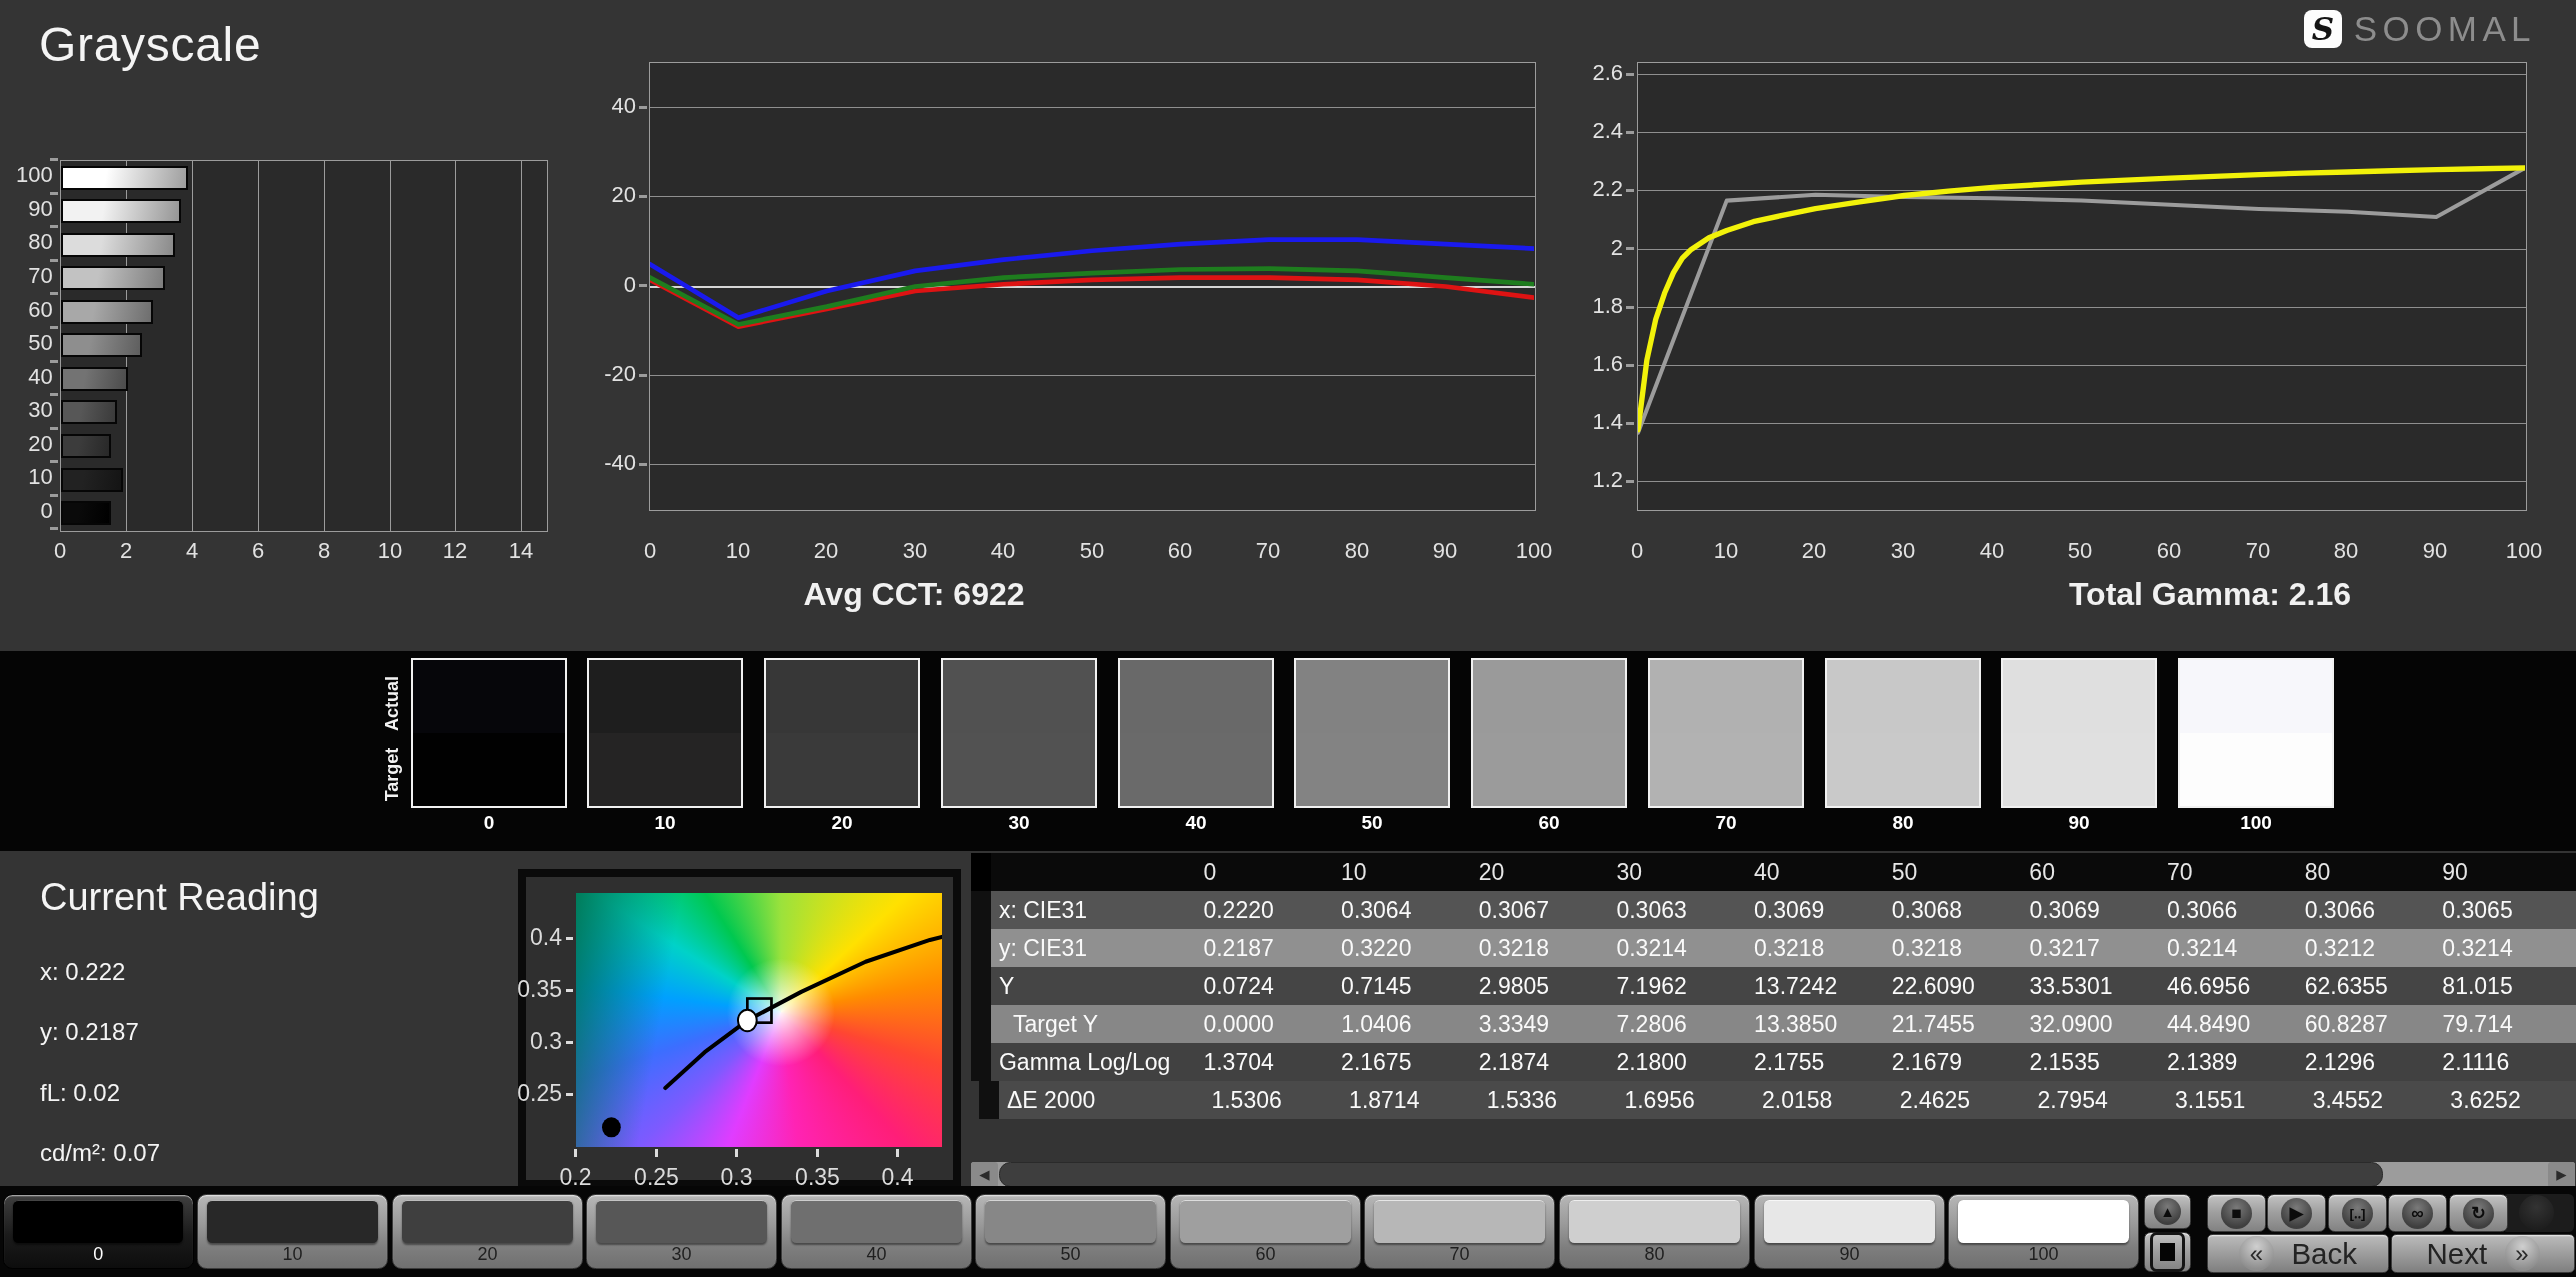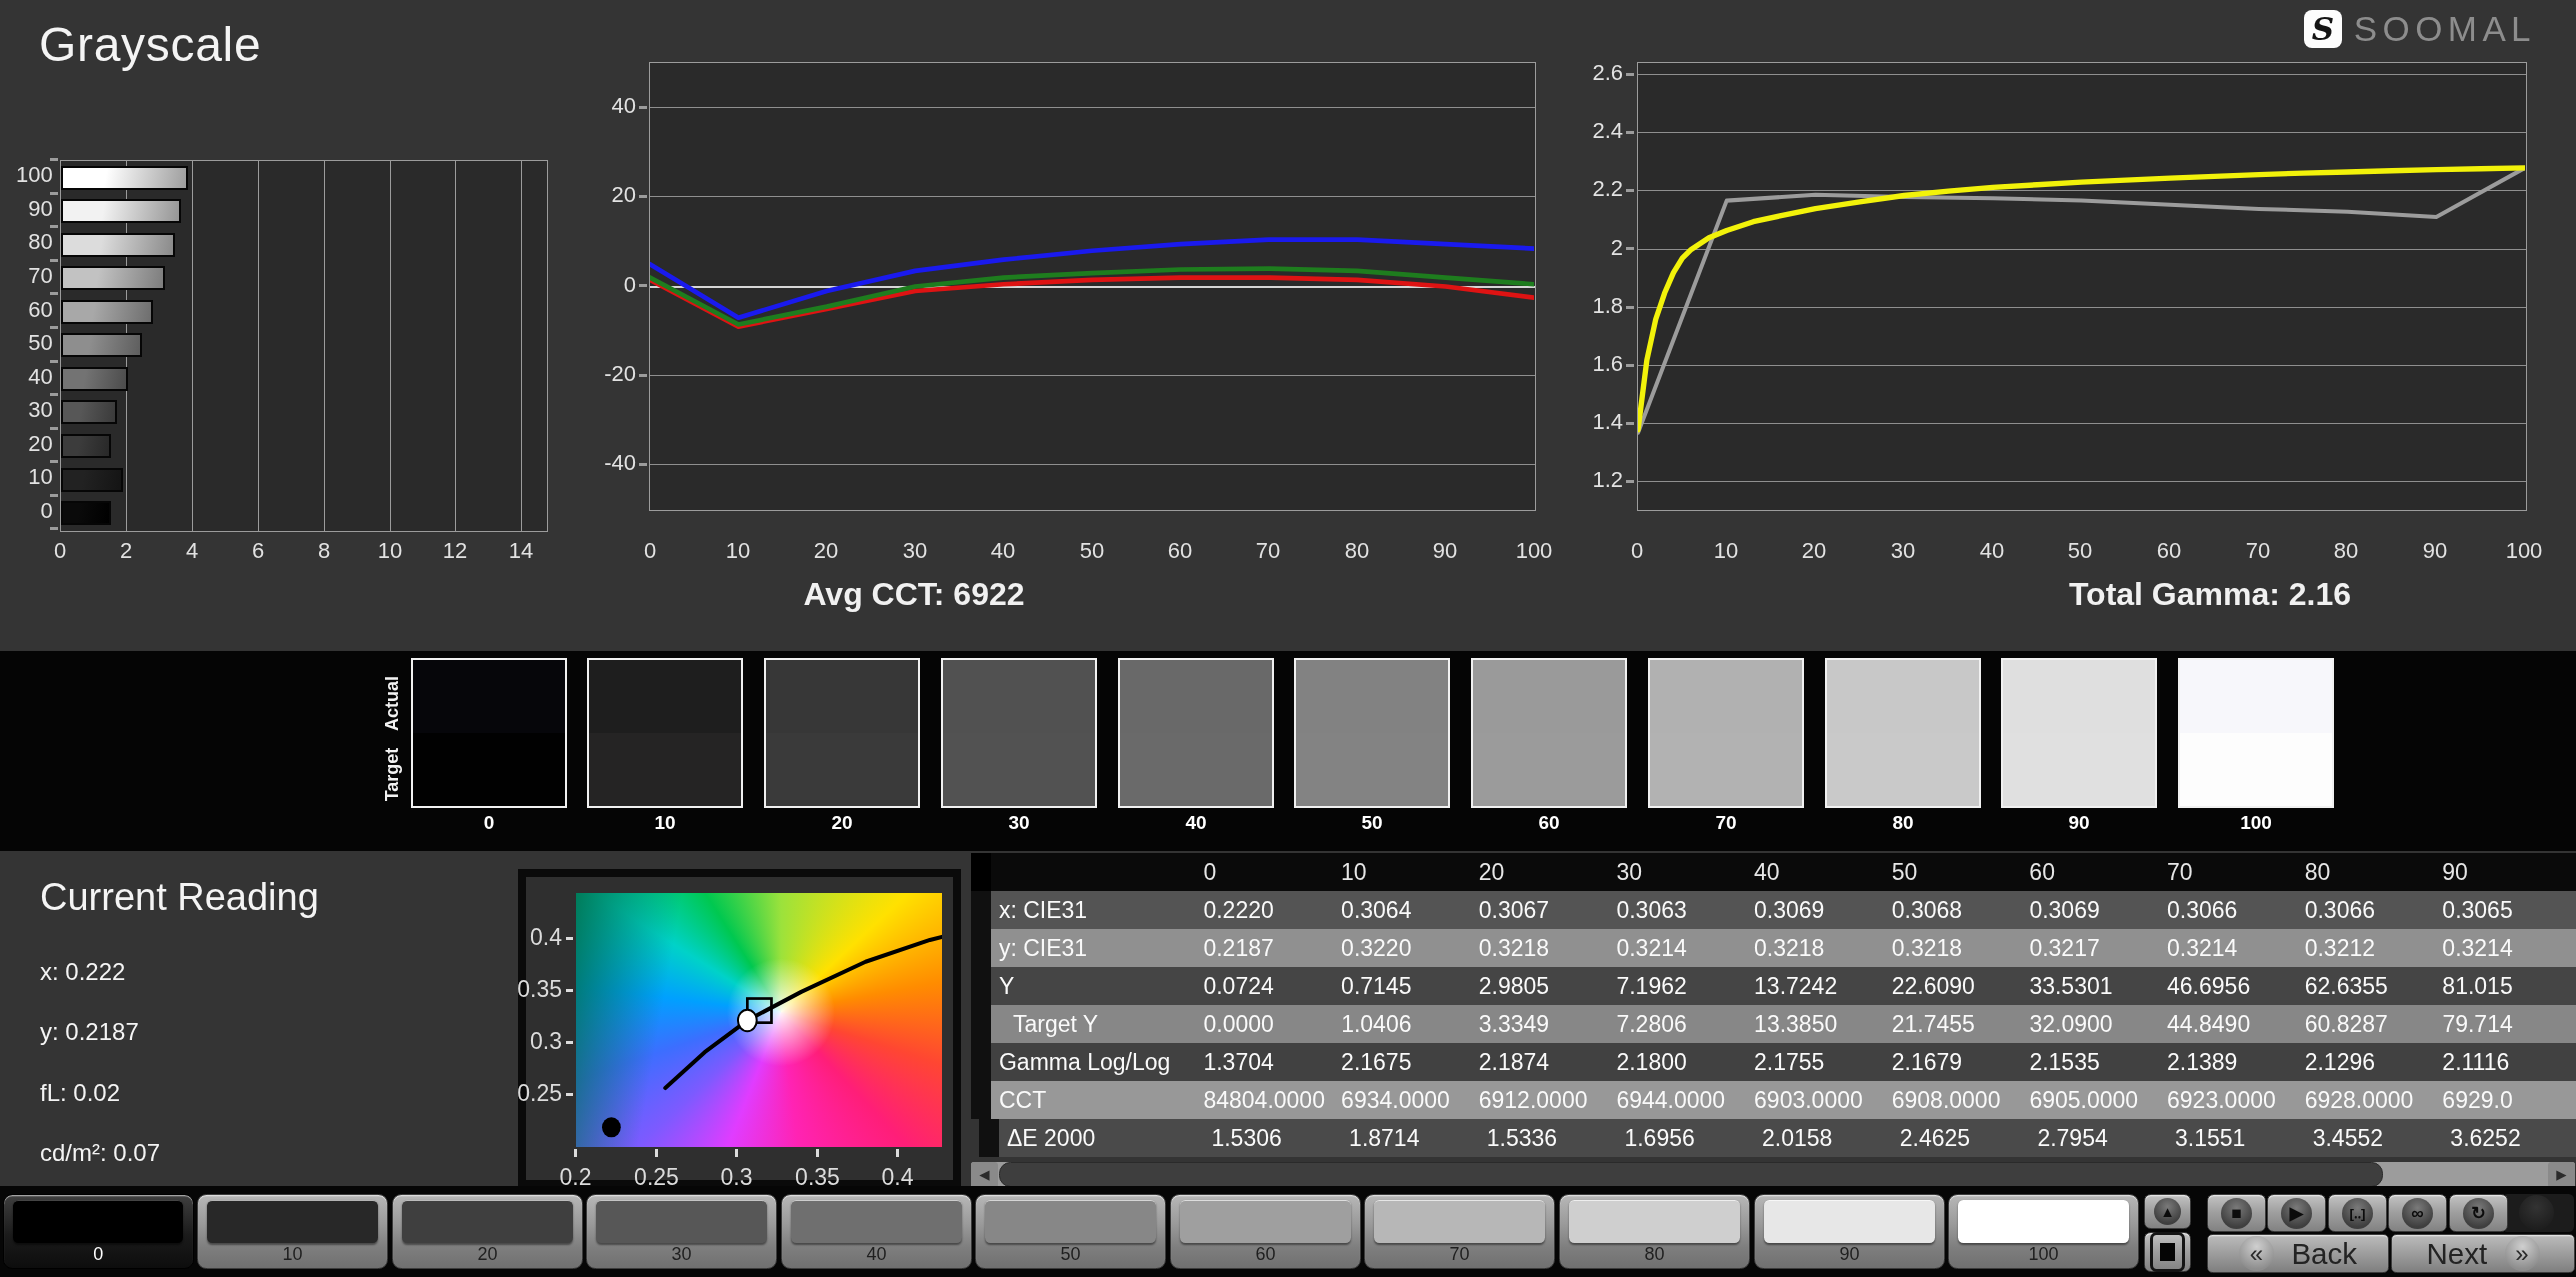--- a/index.html
+++ b/index.html
@@ -288,34 +288,20 @@
         <div class="tcell" style="width: 138px; background: rgb(65, 65, 65); padding-left: 4px;">1.3704</div>
         <div class="tcell" style="width: 138px; background: rgb(65, 65, 65); padding-left: 4px;">2.1675</div>
         <div class="tcell" style="width: 138px; background: rgb(65, 65, 65); padding-left: 4px;">2.1874</div>
         <div class="tcell" style="width: 138px; background: rgb(65, 65, 65); padding-left: 4px;">2.1800</div>
         <div class="tcell" style="width: 138px; background: rgb(65, 65, 65); padding-left: 4px;">2.1755</div>
         <div class="tcell" style="width: 138px; background: rgb(65, 65, 65); padding-left: 4px;">2.1679</div>
         <div class="tcell" style="width: 138px; background: rgb(65, 65, 65); padding-left: 4px;">2.1535</div>
         <div class="tcell" style="width: 138px; background: rgb(65, 65, 65); padding-left: 4px;">2.1389</div>
         <div class="tcell" style="width: 138px; background: rgb(65, 65, 65); padding-left: 4px;">2.1296</div>
         <div class="tcell" style="width: 138px; background: rgb(65, 65, 65); padding-left: 4px;">2.1116</div>
-      </div>
-      <div class="trow" style="height: 38px;">
-        <div class="tcell" style="width: 20px; background: rgb(16, 16, 16);"></div>
-        <div class="tcell" style="width: 209px; background: rgb(152, 152, 152); padding-left: 8px;">CCT</div>
-        <div class="tcell" style="width: 138px; background: rgb(152, 152, 152); padding-left: 4px;">84804.0000</div>
-        <div class="tcell" style="width: 138px; background: rgb(152, 152, 152); padding-left: 4px;">6934.0000</div>
-        <div class="tcell" style="width: 138px; background: rgb(152, 152, 152); padding-left: 4px;">6912.0000</div>
-        <div class="tcell" style="width: 138px; background: rgb(152, 152, 152); padding-left: 4px;">6944.0000</div>
-        <div class="tcell" style="width: 138px; background: rgb(152, 152, 152); padding-left: 4px;">6903.0000</div>
-        <div class="tcell" style="width: 138px; background: rgb(152, 152, 152); padding-left: 4px;">6908.0000</div>
-        <div class="tcell" style="width: 138px; background: rgb(152, 152, 152); padding-left: 4px;">6905.0000</div>
-        <div class="tcell" style="width: 138px; background: rgb(152, 152, 152); padding-left: 4px;">6923.0000</div>
-        <div class="tcell" style="width: 138px; background: rgb(152, 152, 152); padding-left: 4px;">6928.0000</div>
-        <div class="tcell" style="width: 138px; background: rgb(152, 152, 152); padding-left: 4px;">6929.0</div>
       </div>
       <div class="trow" style="height: 38px; margin-left: 8px;">
         <div class="tcell" style="width: 20px; background: rgb(16, 16, 16);"></div>
         <div class="tcell" style="width: 209px; background: rgb(74, 74, 74); padding-left: 8px;">ΔE 2000</div>
         <div class="tcell" style="width: 138px; background: rgb(74, 74, 74); padding-left: 4px;">1.5306</div>
         <div class="tcell" style="width: 138px; background: rgb(74, 74, 74); padding-left: 4px;">1.8714</div>
         <div class="tcell" style="width: 138px; background: rgb(74, 74, 74); padding-left: 4px;">1.5336</div>
         <div class="tcell" style="width: 138px; background: rgb(74, 74, 74); padding-left: 4px;">1.6956</div>
         <div class="tcell" style="width: 138px; background: rgb(74, 74, 74); padding-left: 4px;">2.0158</div>
         <div class="tcell" style="width: 138px; background: rgb(74, 74, 74); padding-left: 4px;">2.4625</div>

